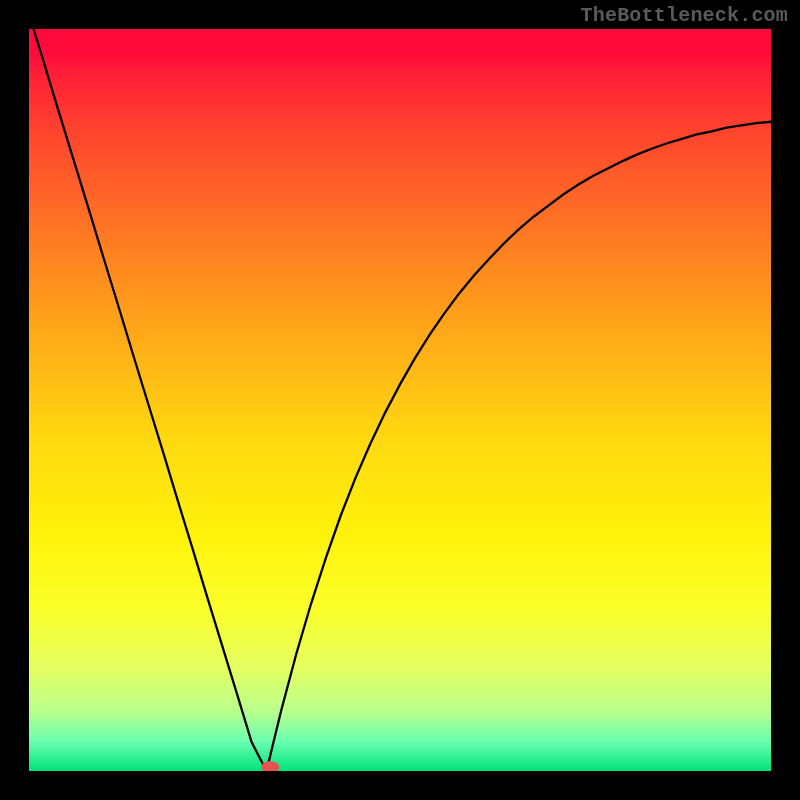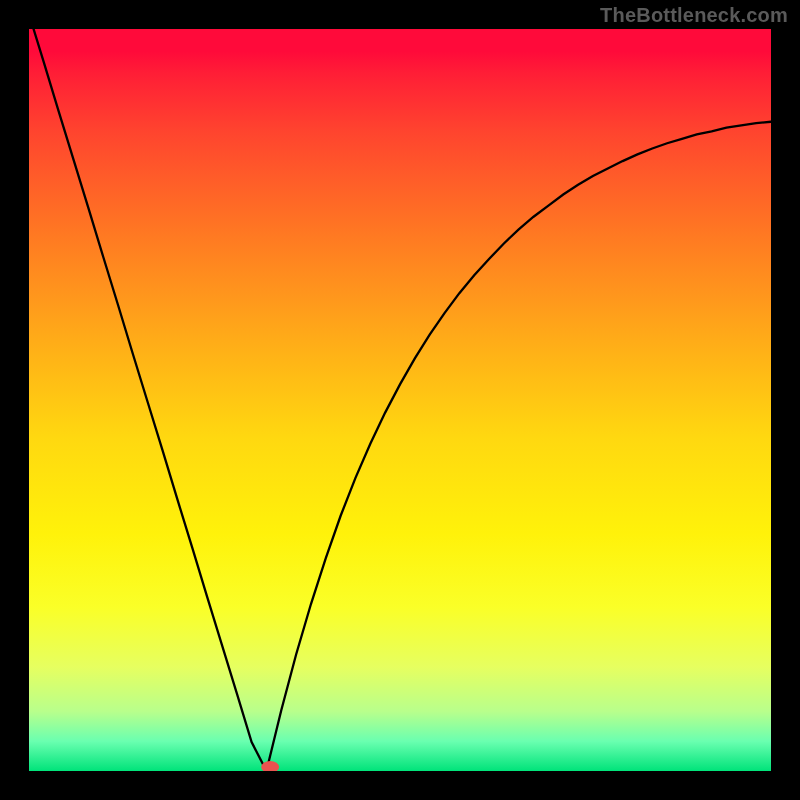--- a/index.html
+++ b/index.html
@@ -1,17 +1,17 @@
 <!DOCTYPE html>
 <html><head>
 <meta charset="utf-8">
 <style>
   * { box-sizing: border-box; margin: 0; padding: 0; }
   html, body { width: 800px; height: 800px; overflow: hidden; font-family: Arial, Helvetica, sans-serif; }
-  .outer { width: 800px; height: 800px; background: #000; position: relative; }
+  .outer { width: 800px; height: 800px; background: #000; position: relative; font-family: Liberation Mono, monospace; }
   .wm { position: absolute; top: 4px; right: 12px; font-size: 20px; font-weight: bold; color: #5a5a5a; letter-spacing: 0.2px; }
   .plot-wrap { position: absolute; left: 29px; top: 29px; width: 742px; height: 742px; }
   .gradient-bg { width: 100%; height: 100%; position: absolute; left: 0; top: 0;
     background: linear-gradient(to bottom,
       #ff0a3a 0%,
       #ff0a3a 3%,
       #ff1e36 6%,
       #ff452e 14%,
       #ff7a22 28%,
       #ffac18 42%,

